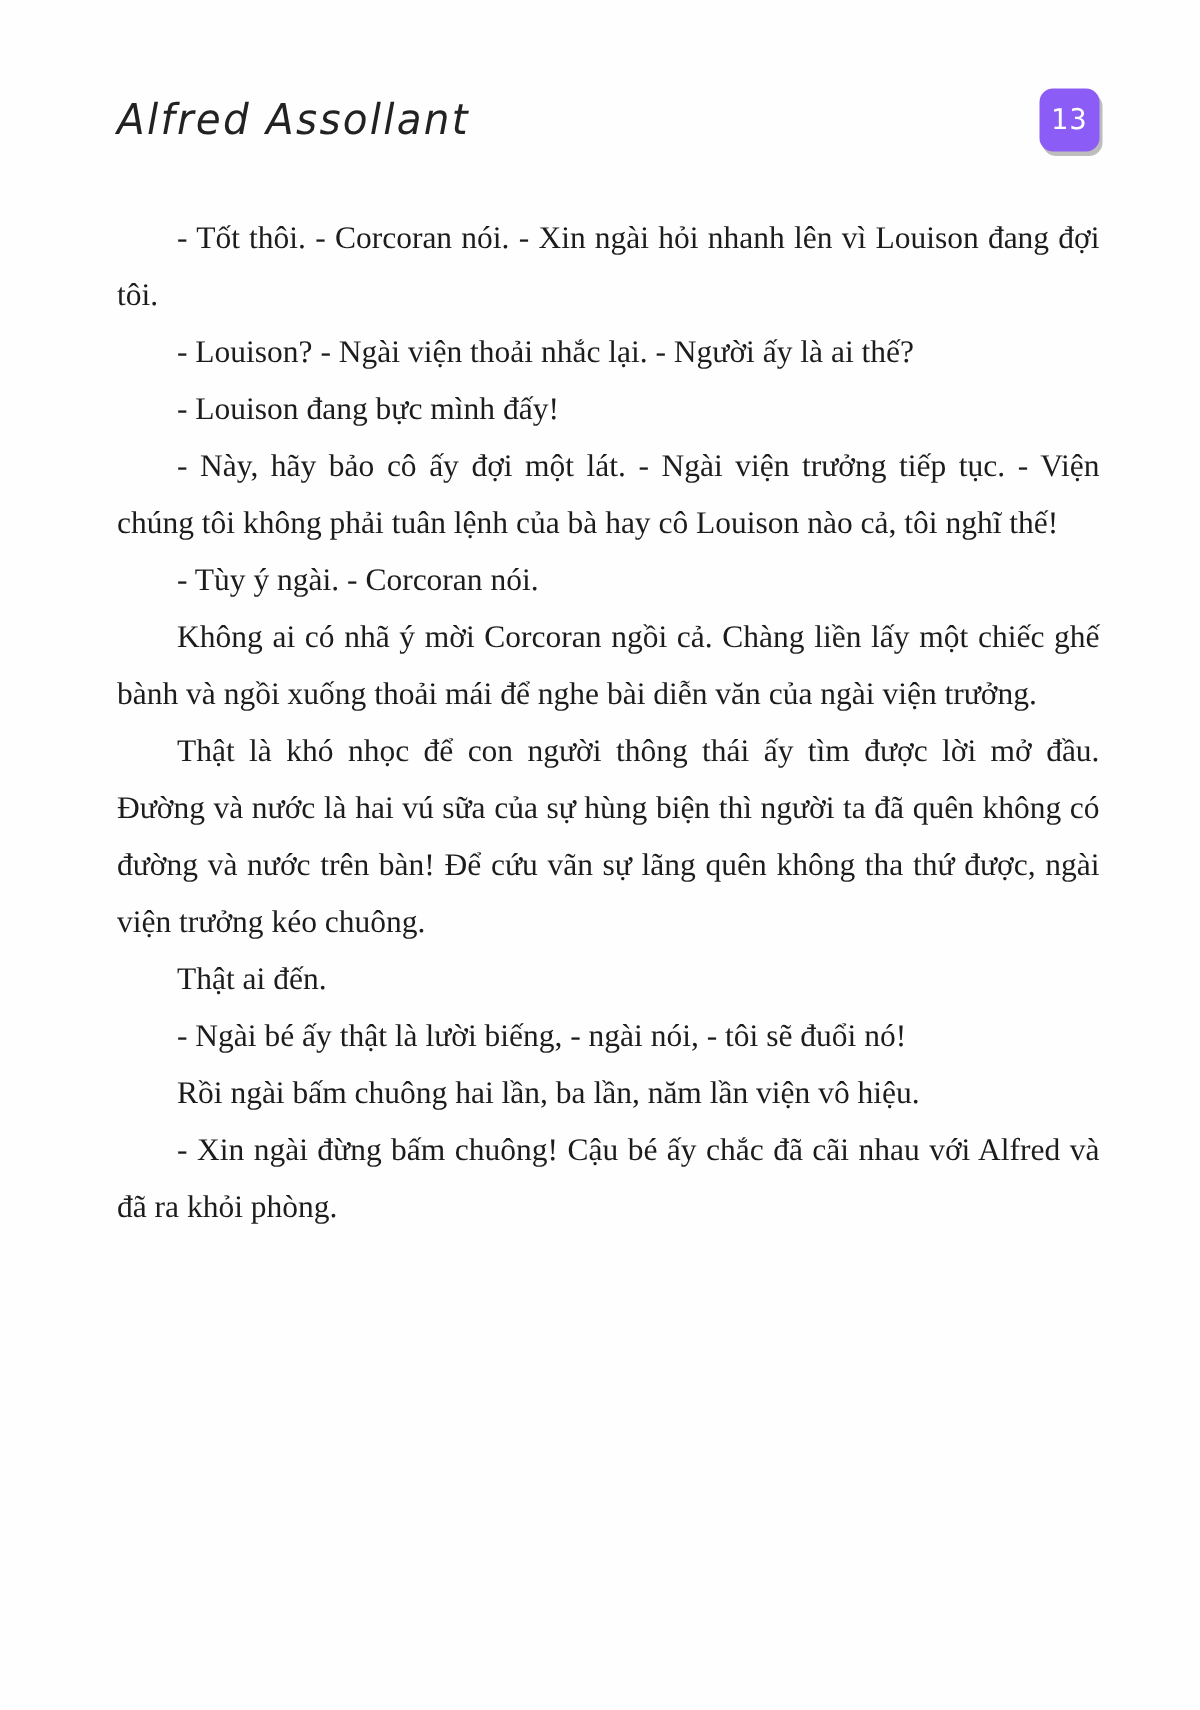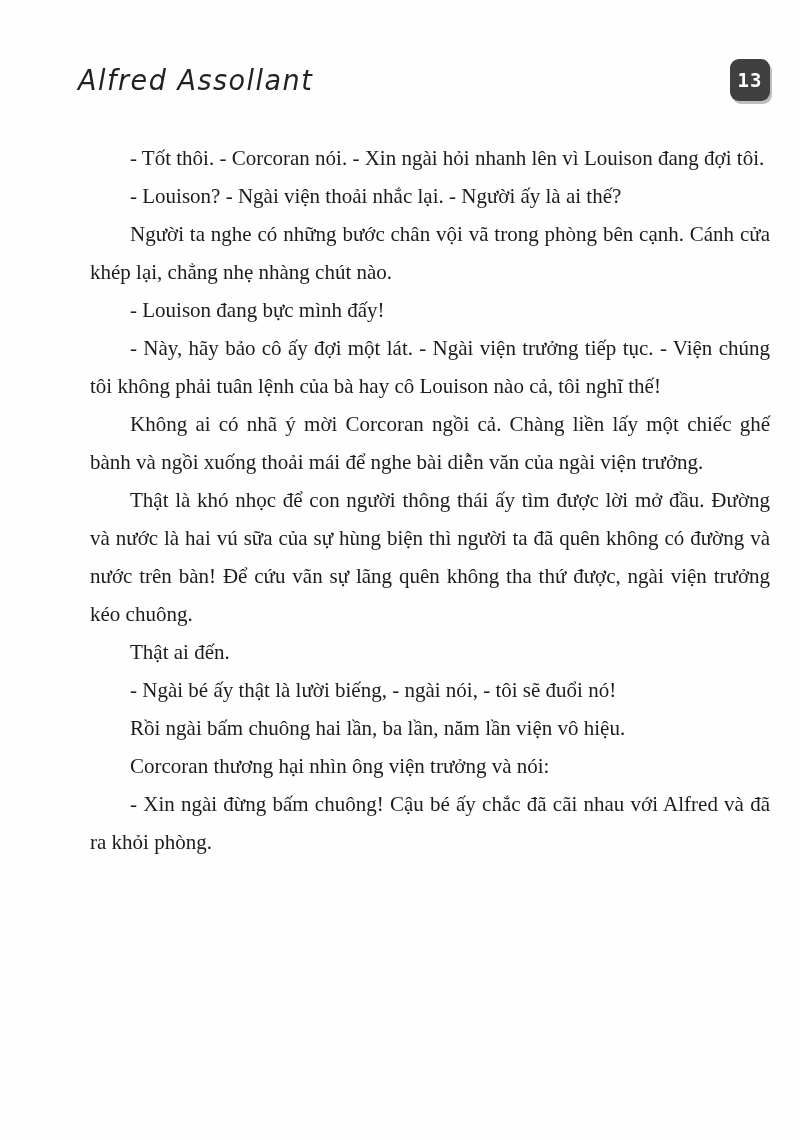--- a/index.html
+++ b/index.html
@@ -11,58 +11,56 @@
     height: 1140px;
     background: #fefefe;
     font-family: "Liberation Serif", serif;
     color: #1c1c1c;
     overflow: hidden;
   }
   .page {
     box-sizing: border-box;
     width: 800px;
     height: 848px;
-    padding: 58px 30px 40px 78px;
+    padding: 58px 67px 40px 78px;
     background: #fefefe;
   }
   .page-header {
     display: flex;
     justify-content: space-between;
     align-items: center;
     height: 44px;
   }
   .author-name {
     font-family: "DejaVu Sans", sans-serif;
     font-style: italic;
     font-weight: 500;
     font-size: 27px;
     letter-spacing: 1.5px;
     color: #222222;
     transform: scaleY(1.05);
   }
   .page-number-badge {
     width: 40px;
     height: 42px;
-    background: #404040;
+    background: #8b5cf6;
     border-radius: 9px;
     display: flex;
     align-items: center;
     justify-content: center;
     box-shadow: 2px 3px 0 rgba(20,20,20,0.28);
-    font-weight: bold;
   }
   .page-number-badge span {
     font-family: "DejaVu Sans Mono", monospace;
     font-size: 19px;
     letter-spacing: 1px;
     color: #ffffff;
   }
   .body-text {
     margin-top: 37px;
-    margin-left: 12px;
   }
   .body-text p {
     margin: 0;
     font-size: 21px;
     line-height: 38px;
     text-align: justify;
     text-indent: 40px;
     color: #1c1c1c;
   }
 </style>
@@ -74,25 +72,24 @@
   <div class="page-header">
     <div class="author-name">Alfred Assollant</div>
     <div class="page-number-badge">
       <span>13</span>
     </div>
   </div>
 
   <div class="body-text">
     <p>- Tốt thôi. - Corcoran nói. - Xin ngài hỏi nhanh lên vì Louison đang đợi tôi.</p>
     <p>- Louison? - Ngài viện thoải nhắc lại. - Người ấy là ai thế?</p>
-    <p>Người ta nghe có những bước chân vội vã trong phòng bên cạnh. Cánh cửa khép lại, chẳng nhẹ nhàng chút nào.</p>
     <p>- Louison đang bực mình đấy!</p>
     <p>- Này, hãy bảo cô ấy đợi một lát. - Ngài viện trưởng tiếp tục. - Viện chúng tôi không phải tuân lệnh của bà hay cô Louison nào cả, tôi nghĩ thế!</p>
+    <p>- Tùy ý ngài. - Corcoran nói.</p>
     <p>Không ai có nhã ý mời Corcoran ngồi cả. Chàng liền lấy một chiếc ghế bành và ngồi xuống thoải mái để nghe bài diễn văn của ngài viện trưởng.</p>
     <p>Thật là khó nhọc để con người thông thái ấy tìm được lời mở đầu. Đường và nước là hai vú sữa của sự hùng biện thì người ta đã quên không có đường và nước trên bàn! Để cứu vãn sự lãng quên không tha thứ được, ngài viện trưởng kéo chuông.</p>
     <p>Thật ai đến.</p>
     <p>- Ngài bé ấy thật là lười biếng, - ngài nói, - tôi sẽ đuổi nó!</p>
     <p>Rồi ngài bấm chuông hai lần, ba lần, năm lần viện vô hiệu.</p>
-    <p>Corcoran thương hại nhìn ông viện trưởng và nói:</p>
     <p>- Xin ngài đừng bấm chuông! Cậu bé ấy chắc đã cãi nhau với Alfred và đã ra khỏi phòng.</p>
   </div>
 
 </div>
 
 </body></html>

